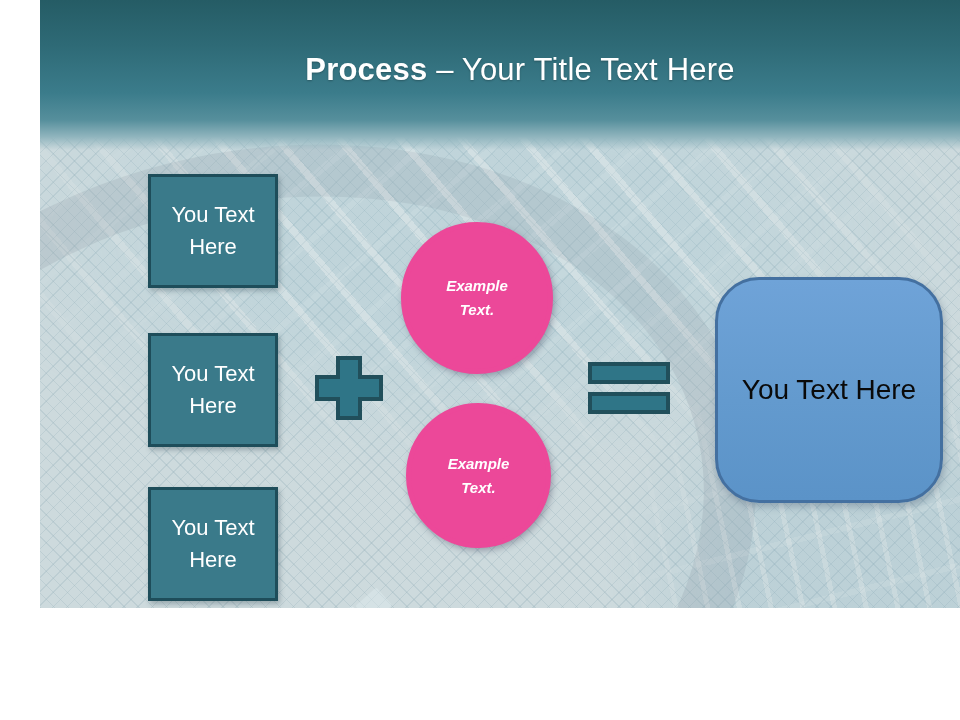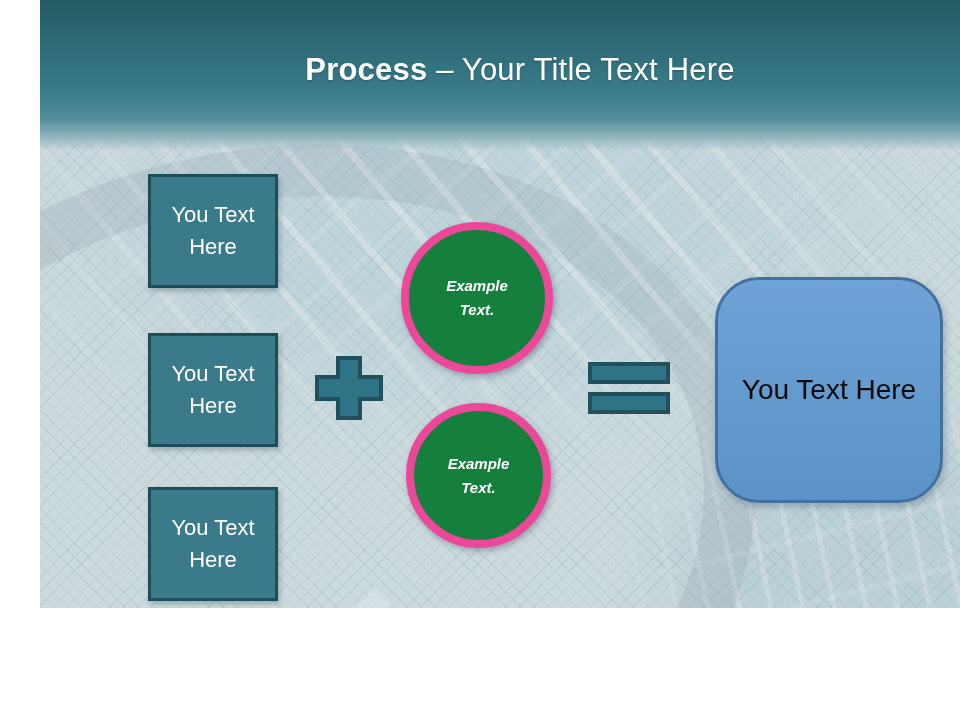--- a/index.html
+++ b/index.html
@@ -91,22 +91,22 @@
   .input-box.b1 { top: 174px; }
   .input-box.b2 { top: 333px; }
   .input-box.b3 { top: 487px; }
 
   .op { position: absolute; }
   .op.plus  { left: 275px; top: 356px; }
   .op.equals{ left: 548px; top: 362px; }
 
   .circle {
     position: absolute;
-    background: #15803d;
-    border: 8px solid #ec4899;
+    background: #ec4899;
+    border: 5px solid #ec4899;
     border-radius: 50%;
     box-shadow: 2px 3px 6px rgba(30,30,60,0.30);
     display: flex; align-items: center; justify-content: center;
     text-align: center;
     color: #FFFFFF; font-size: 15px; font-weight: bold; font-style: italic;
     line-height: 1.6;
     padding: 0 28px;
   }
   .circle.c1 { left: 361px; top: 222px; width: 152px; height: 152px; }
   .circle.c2 { left: 366px; top: 403px; width: 145px; height: 145px; }

